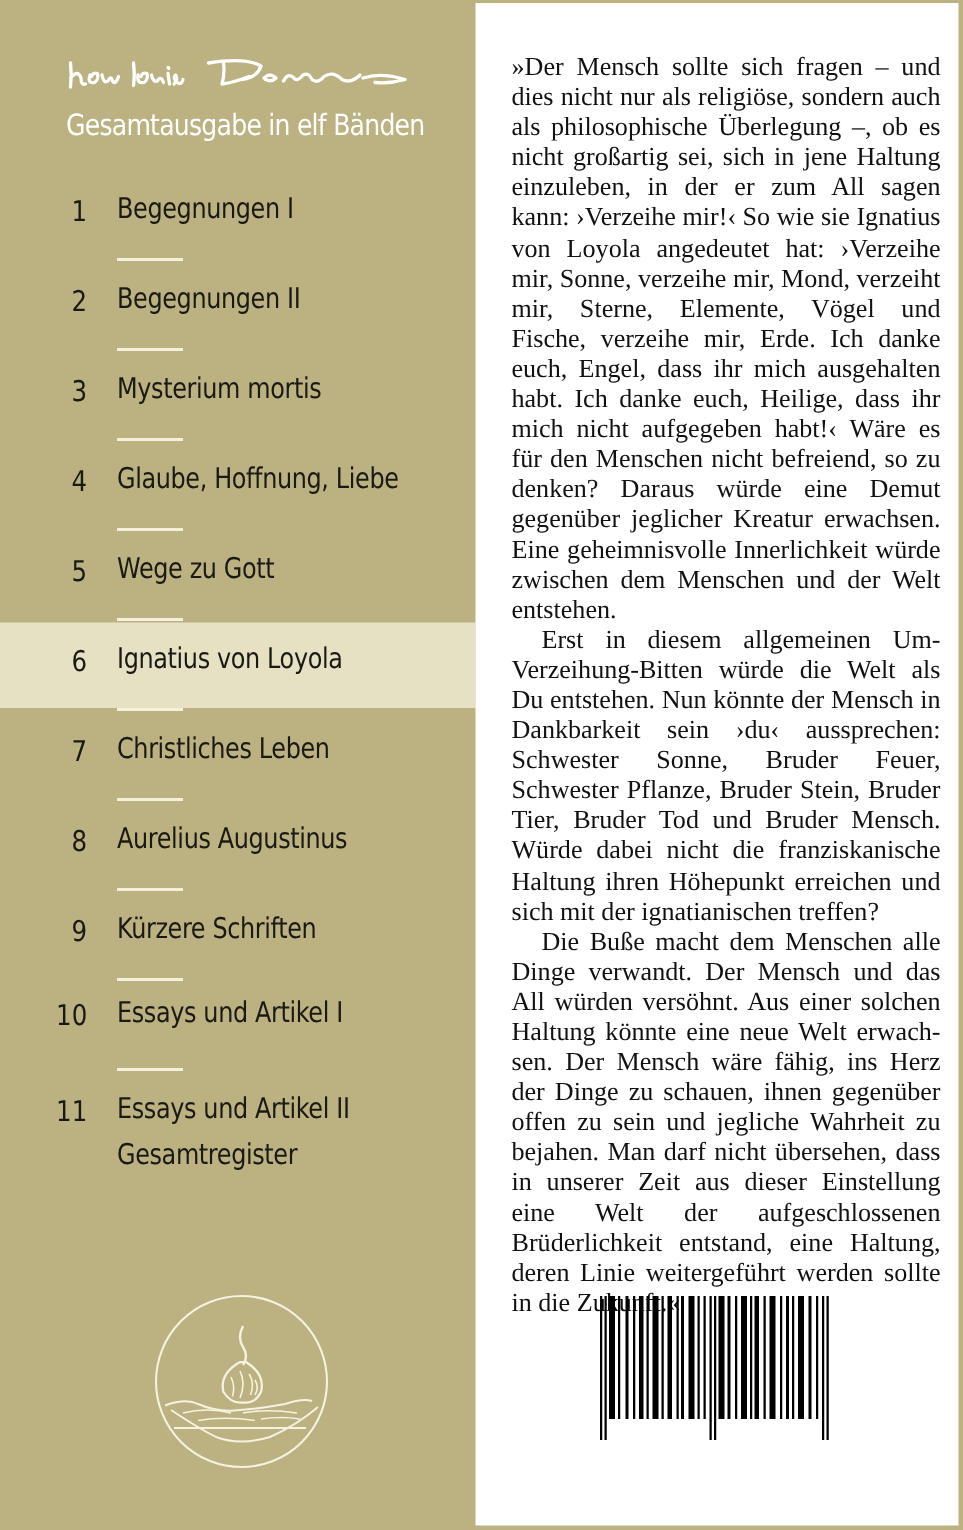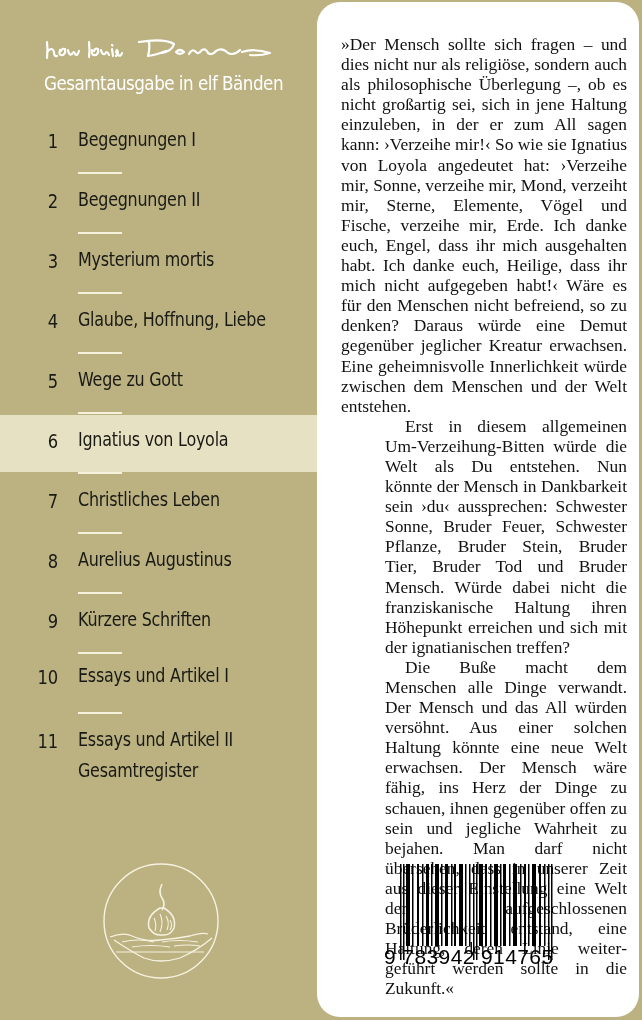--- a/index.html
+++ b/index.html
@@ -16,25 +16,25 @@
     .vol-row { position: absolute; left: 0; width: 317px; height: 58px; }
     .vol-row.active { background: #E7E1C3; }
     .vol-num { position: absolute; right: 259px; top: 18px; font-size: 19px; color: #1a1a14;
                font-family: "DejaVu Sans", sans-serif; transform: scaleX(0.86); transform-origin: right center; white-space: nowrap; }
     .vol-label { position: absolute; left: 78px; top: 18px; font-size: 19px; color: #1a1a14; line-height: 30px; margin-top: -6px;
                  font-family: "DejaVu Sans", sans-serif; transform: scaleX(0.84); transform-origin: left center; white-space: nowrap; letter-spacing: -0.3px; }
     .divider { position: absolute; left: 78px; width: 44px; height: 2px; background: #F4F0DC; }
 
     .logo { position: absolute; left: 102px; top: 862px; width: 118px; height: 118px; }
 
-    .right-panel { position: absolute; left: 317px; top: 2px; width: 322px; height: 1015px; background: #FFFFFF; border-radius: 23px; }
+    .right-panel { position: absolute; left: 317px; top: 2px; width: 322px; height: 1015px; background: #FFFFFF; }
     .quote { position: absolute; left: 24px; top: 32px; width: 286px; font-family: "Liberation Serif", serif;
              font-size: 17.4px; line-height: 20.1px; color: #111111; text-align: justify; hyphens: manual; }
     .quote p { margin: 0; }
-    .quote p + p { text-indent: 20px; margin-left: 44px; }
+    .quote p + p { text-indent: 20px; }
 
     .barcode { position: absolute; left: 80px; top: 862px; width: 160px; height: 100px; }
     .isbn { position: absolute; left: 67px; top: 943px; font-family: "Liberation Sans", sans-serif; font-size: 21px;
             color: #000; letter-spacing: 0.4px; background: transparent; white-space: nowrap; }
   </style>
 </head>
 <body>
 
 <div class="left-panel">
   <svg class="signature" viewBox="0 0 230 26" fill="none" stroke="#FFFFFF" stroke-width="2.2" stroke-linecap="round" stroke-linejoin="round">
@@ -162,14 +162,13 @@
       <rect x="123" y="0" width="1.5" height="82"></rect>
         <rect x="127" y="0" width="2" height="82"></rect>
       <rect x="131" y="0" width="1.5" height="82"></rect>
         <rect x="135" y="0" width="4" height="82"></rect>
       <rect x="142" y="0" width="2" height="82"></rect>
         <rect x="147" y="0" width="1.5" height="82"></rect>
       <rect x="151" y="0" width="1.5" height="96"></rect>
         <rect x="154" y="0" width="1.5" height="96"></rect>
     </g>
   </svg>
-  <div class="isbn">9 783942 914765</div>
 </div>
 
 </body></html>

